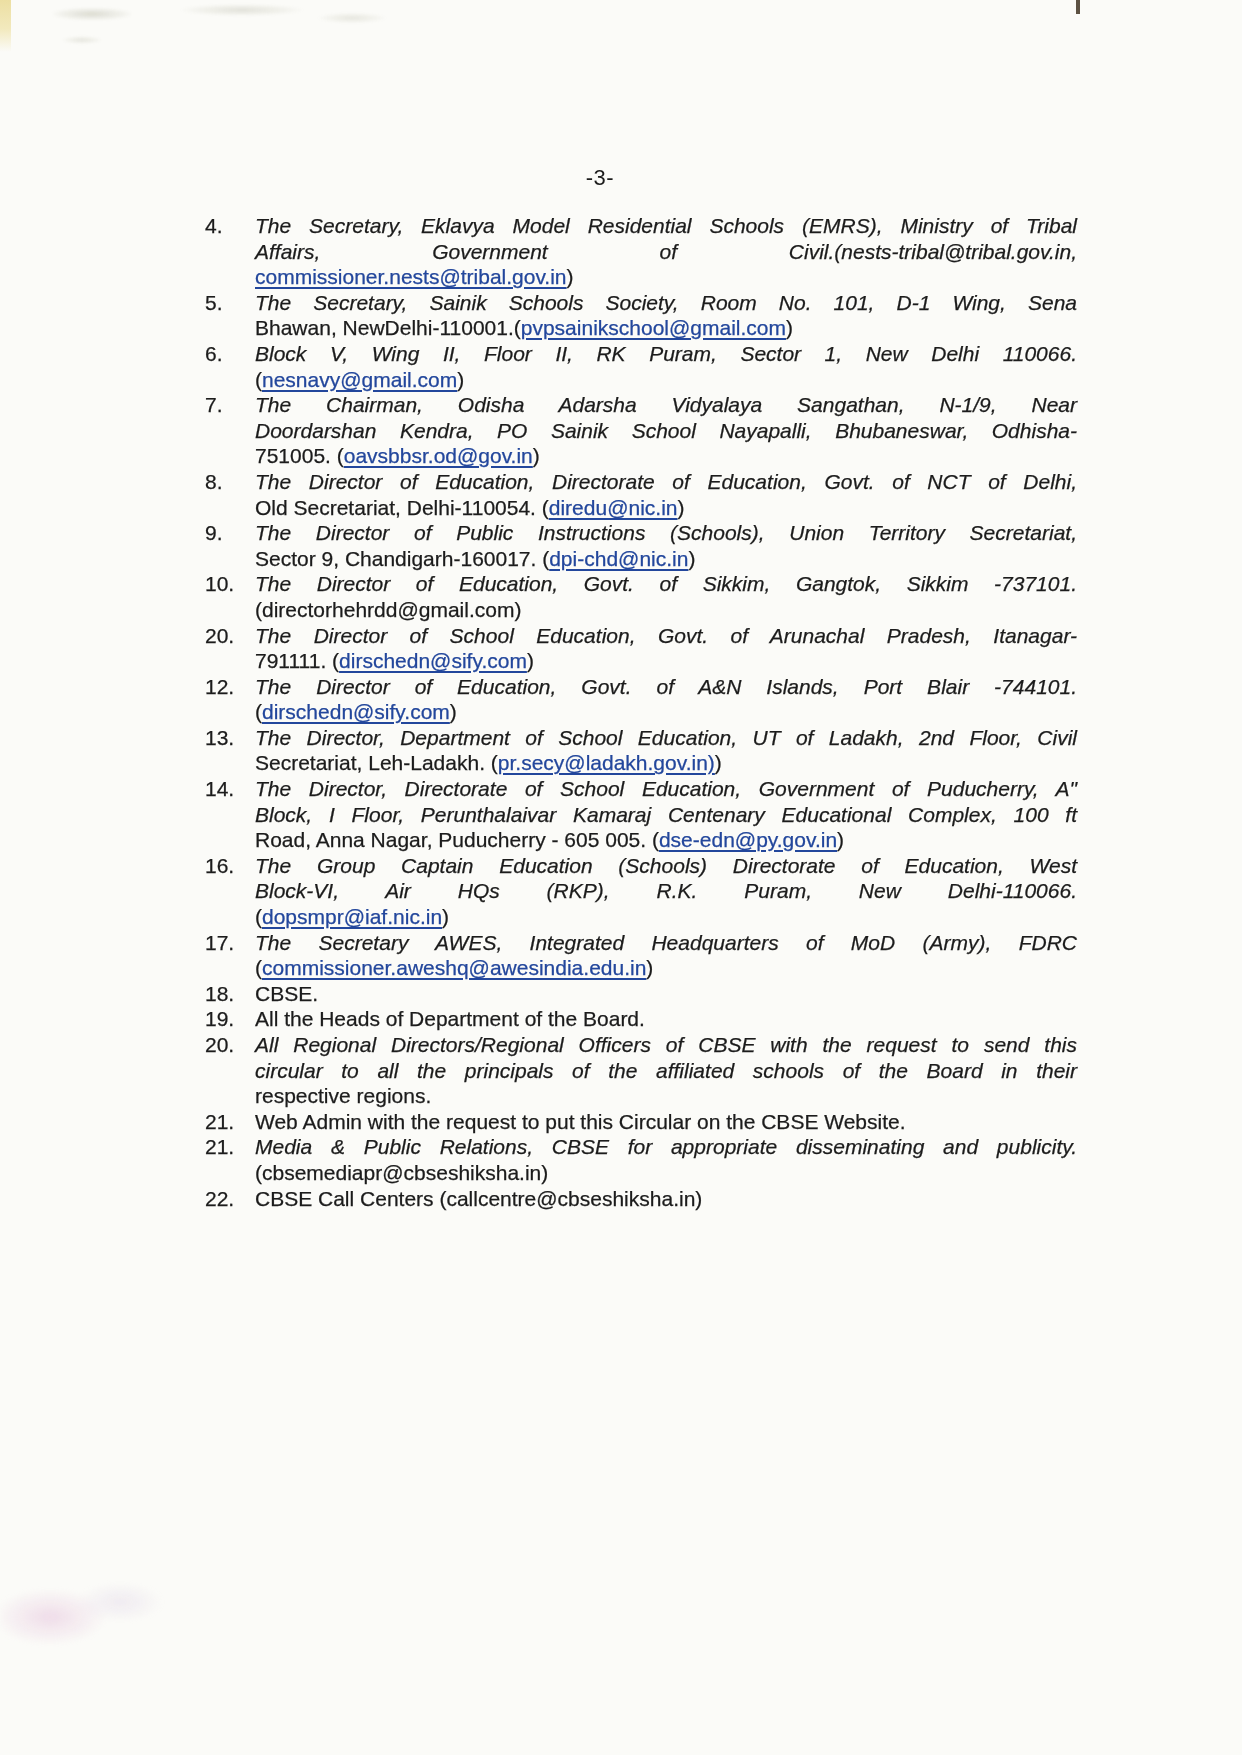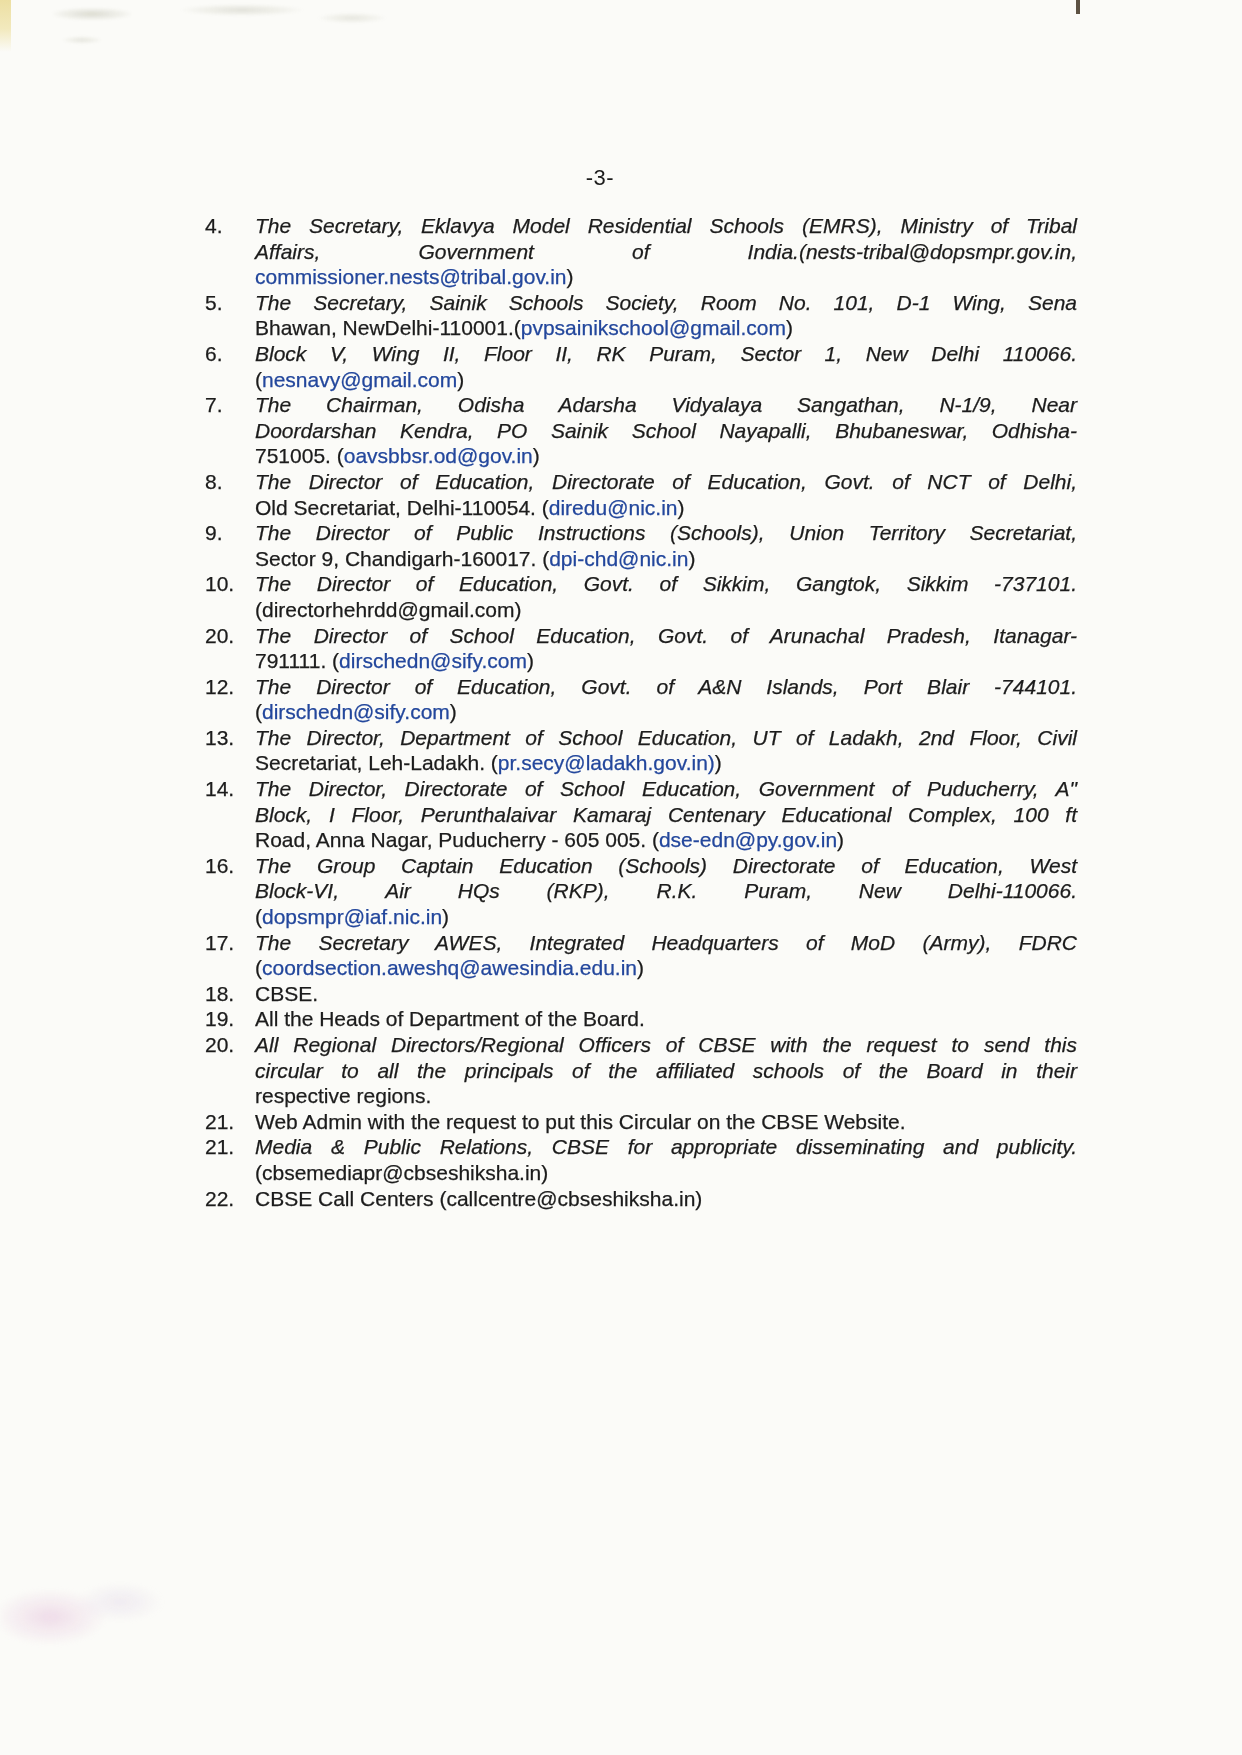--- a/index.html
+++ b/index.html
@@ -53,41 +53,42 @@
   }
   .item{position:relative;}
   .num{
     position:absolute;left:-50px;top:0;width:46px;
     white-space:nowrap;
   }
   .ln{min-height:25.6px;}
   .jl{text-align:justify;text-align-last:justify;font-style:italic;}
   .email-link{
     color:var(--link,#23479c);
+    text-decoration:underline;
     text-decoration-thickness:1.5px;
     text-underline-offset:3px;
     cursor:pointer;
   }
 </style>
 </head>
 <body style="--ink: #1c1c1c; --link: #23479c; background: rgb(251, 251, 248);">
 
 <div class="page">
   <div class="edge-strip"></div>
   <div class="smudge-top"></div>
   <div class="smudge-bottom"></div>
   <div class="tick-mark"></div>
 
   <div class="page-num">-3-</div>
 
   <div class="list">
       <div class="item">
         <span class="num">4.</span>
         <div class="ln jl"><span>The Secretary, Eklavya Model Residential Schools (EMRS), Ministry of Tribal</span></div>
-        <div class="ln jl"><span>Affairs, Government of India.(nests-tribal@dopsmpr.gov.in,</span></div>
+        <div class="ln jl"><span>Affairs, Government of Civil.(nests-tribal@tribal.gov.in,</span></div>
         <div class="ln"><span class="email-link">commissioner.nests@tribal.gov.in</span><span>)</span></div>
       </div>
       <div class="item">
         <span class="num">5.</span>
         <div class="ln jl"><span>The Secretary, Sainik Schools Society, Room No. 101, D-1 Wing, Sena</span></div>
         <div class="ln"><span>Bhawan, NewDelhi-110001.(</span><span class="email-link">pvpsainikschool@gmail.com</span><span>)</span></div>
       </div>
       <div class="item">
         <span class="num">6.</span>
         <div class="ln jl"><span>Block V, Wing II, Floor II, RK Puram, Sector 1, New Delhi 110066.</span></div>
@@ -137,21 +138,21 @@
       </div>
       <div class="item">
         <span class="num">16.</span>
         <div class="ln jl"><span>The Group Captain Education (Schools) Directorate of Education, West</span></div>
         <div class="ln jl"><span>Block-VI, Air HQs (RKP), R.K. Puram, New Delhi-110066.</span></div>
         <div class="ln"><span>(</span><span class="email-link">dopsmpr@iaf.nic.in</span><span>)</span></div>
       </div>
       <div class="item">
         <span class="num">17.</span>
         <div class="ln jl"><span>The Secretary AWES, Integrated Headquarters of MoD (Army), FDRC</span></div>
-        <div class="ln"><span>(</span><span class="email-link">coordsection.aweshq@awesindia.edu.in</span><span>)</span></div>
+        <div class="ln"><span>(</span><span class="email-link">commissioner.aweshq@awesindia.edu.in</span><span>)</span></div>
       </div>
       <div class="item">
         <span class="num">18.</span>
         <div class="ln"><span>CBSE.</span></div>
       </div>
       <div class="item">
         <span class="num">19.</span>
         <div class="ln"><span>All the Heads of Department of the Board.</span></div>
       </div>
       <div class="item">

